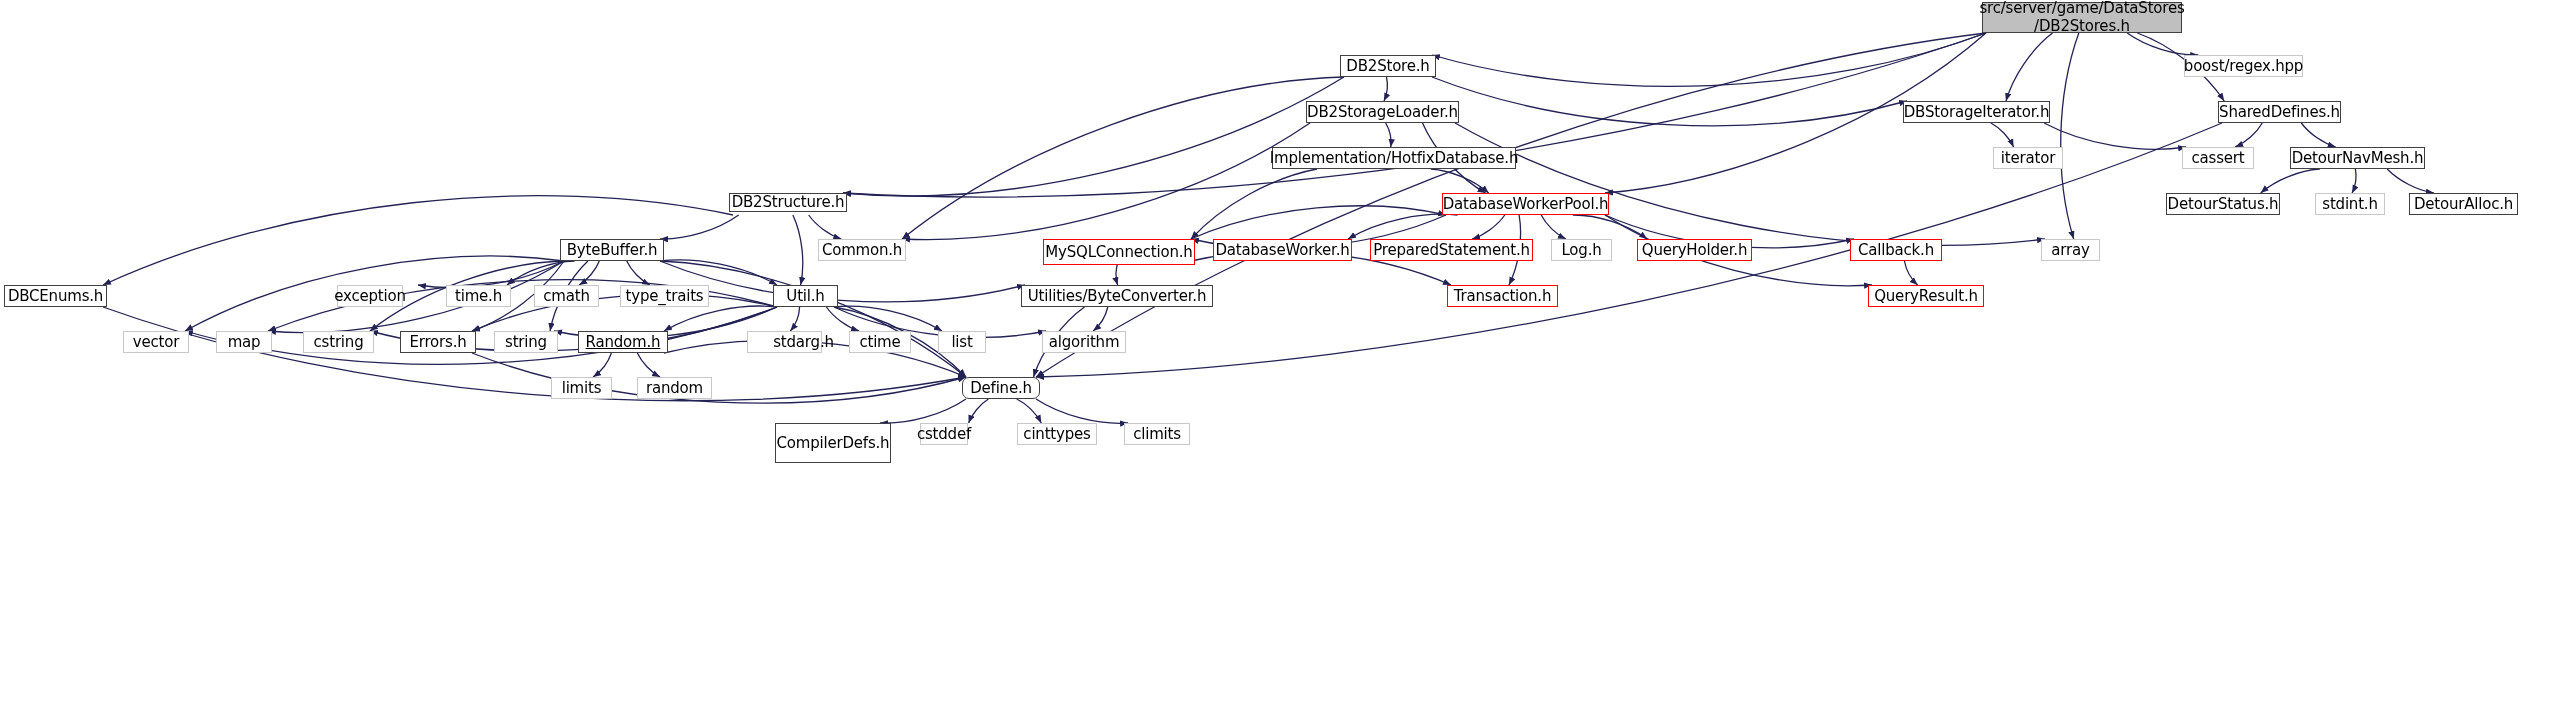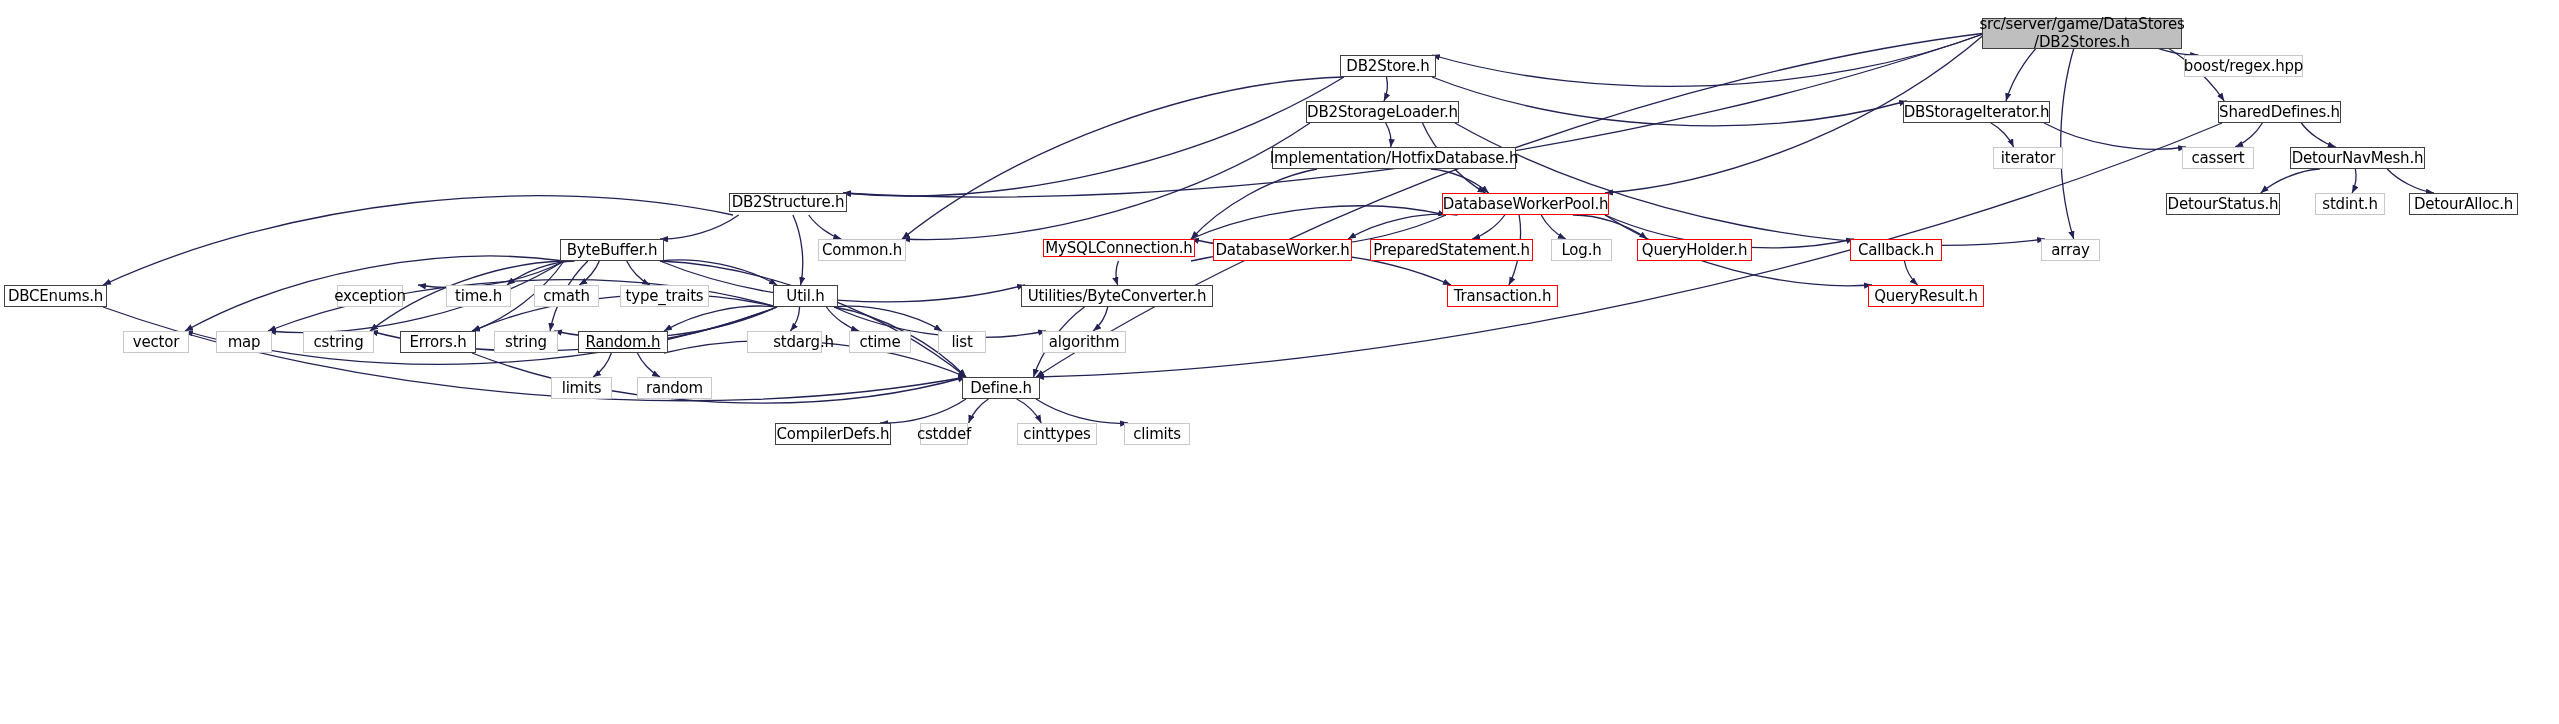--- a/index.html
+++ b/index.html
@@ -29,21 +29,20 @@
     z-index:5;
   }
   .node.strong{border:1.6px solid #404040;}
   .node.red{border:1.6px solid #ff0000;}
   .node.root{
     background:#bfbfbf;
     border:1.6px solid #404040;
     white-space:normal;
     font-size:15px;
     line-height:1.15;
-    margin-top:16px;
   }
 </style>
 </head>
 <body>
 
 <div id="canvas">
   <svg id="edges" viewBox="0 0 2559 724" xmlns="http://www.w3.org/2000/svg">
     <defs>
       <marker id="ah" markerWidth="9" markerHeight="9" refX="8" refY="3.2" orient="auto" markerUnits="userSpaceOnUse">
         <path d="M0,0 L8,3.2 L0,6.4 z" fill="#222255"></path>
@@ -176,21 +175,21 @@
       </div>
       <div class="node strong" style="left: 2409px; top: 193px; width: 109px; height: 22px;">
         <span>DetourAlloc.h</span>
       </div>
       <div class="node strong" style="left: 560px; top: 239px; width: 104px; height: 22px;">
         <span>ByteBuffer.h</span>
       </div>
       <div class="node" style="left: 818px; top: 239px; width: 88px; height: 22px;">
         <span>Common.h</span>
       </div>
-      <div class="node red" style="left: 1043px; top: 239px; width: 152px; height: 18px; align-items: center;">
+      <div class="node red" style="left: 1043px; top: 239px; width: 152px; height: 26px; align-items: center;">
         <span>MySQLConnection.h</span>
       </div>
       <div class="node red" style="left: 1213px; top: 239px; width: 139px; height: 22px;">
         <span>DatabaseWorker.h</span>
       </div>
       <div class="node red" style="left: 1370px; top: 239px; width: 163px; height: 22px;">
         <span>PreparedStatement.h</span>
       </div>
       <div class="node" style="left: 1551px; top: 239px; width: 61px; height: 22px;">
         <span>Log.h</span>
@@ -260,24 +259,24 @@
       </div>
       <div class="node" style="left: 1042px; top: 331px; width: 84px; height: 22px;">
         <span>algorithm</span>
       </div>
       <div class="node" style="left: 551px; top: 377px; width: 61px; height: 22px;">
         <span>limits</span>
       </div>
       <div class="node" style="left: 637px; top: 377px; width: 75px; height: 22px;">
         <span>random</span>
       </div>
-      <div class="node strong" style="left: 962px; top: 377px; width: 78px; height: 22px;">
+      <div class="node strong" style="left: 962px; top: 377px; width: 78px; height: 22px; border-radius: 7px;">
         <span>Define.h</span>
       </div>
-      <div class="node strong" style="left: 775px; top: 423px; width: 116px; height: 22px;">
+      <div class="node strong" style="left: 775px; top: 423px; width: 116px; height: 40px;">
         <span>CompilerDefs.h</span>
       </div>
       <div class="node" style="left: 920px; top: 423px; width: 48px; height: 22px;">
         <span>cstddef</span>
       </div>
       <div class="node" style="left: 1017px; top: 423px; width: 80px; height: 22px;">
         <span>cinttypes</span>
       </div>
       <div class="node" style="left: 1124px; top: 423px; width: 66px; height: 22px;">
         <span>climits</span>

